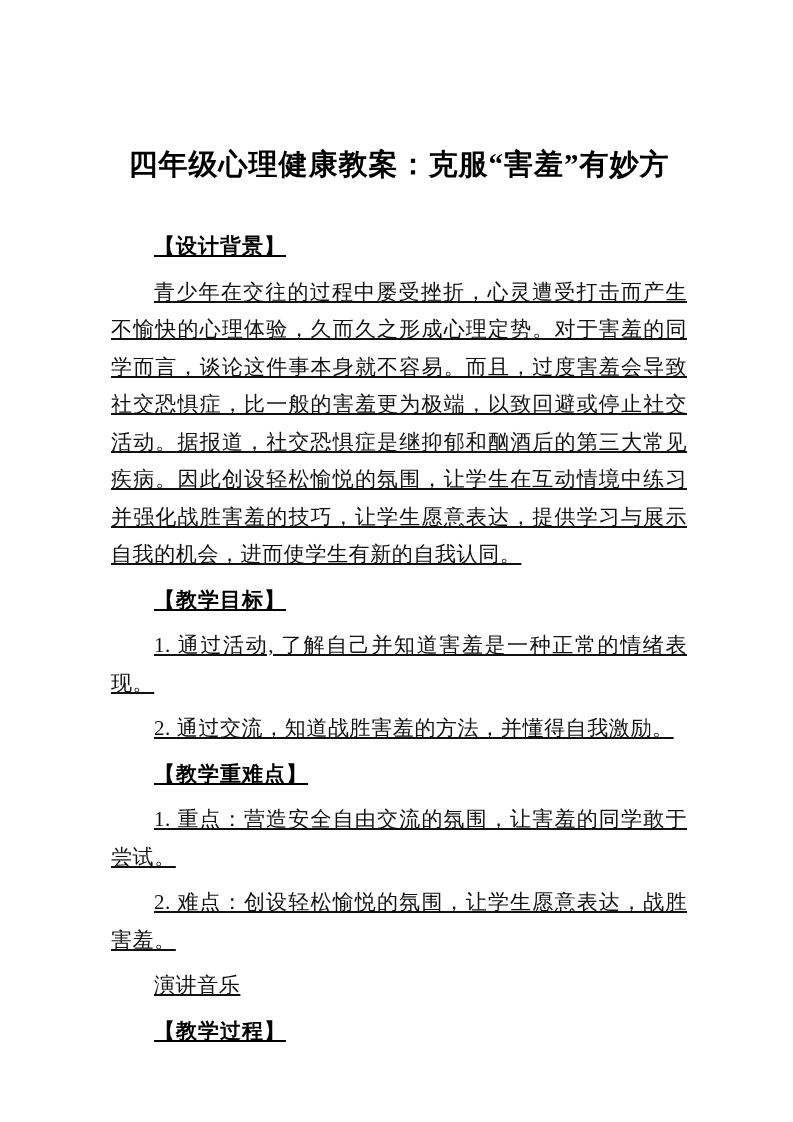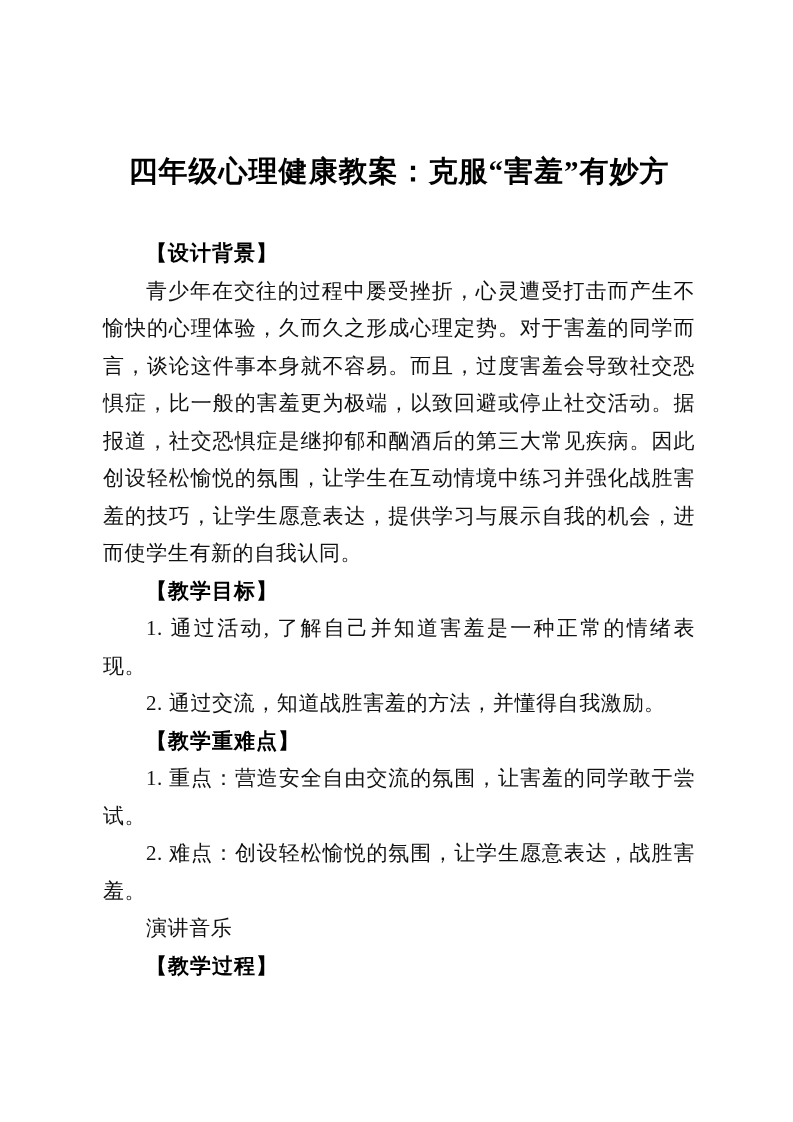--- a/index.html
+++ b/index.html
@@ -10,21 +10,21 @@
     width: 793px;
     height: 1122px;
     background: #ffffff;
     overflow: hidden;
     color: #000000;
   }
 
   .doc {
     position: absolute;
     left: 103px;
-    top: 148px;
+    top: 141px;
     width: 592px;
   }
 
   .doc-title {
     margin: 0;
     font-family: "Liberation Serif", "DejaVu Serif", serif;
     font-weight: bold;
     font-size: 29px;
     line-height: 46px;
     letter-spacing: 1px;
@@ -36,23 +36,24 @@
   .content {
     margin-top: 41px;
     font-family: "Liberation Serif", "DejaVu Serif", serif;
     font-size: 21px;
     line-height: 37.5px;
     text-align: justify;
     color: #111111;
   }
 
   .content p {
-    margin: 0;
+    margin: 8px;
     text-indent: 43px;
     letter-spacing: 0.6px;
+    text-decoration: underline;
   }
 
   .content p.heading {
     font-weight: bold;
     letter-spacing: 1px;
     color: #000000;
   }
 </style>
 </head>
 <body>

